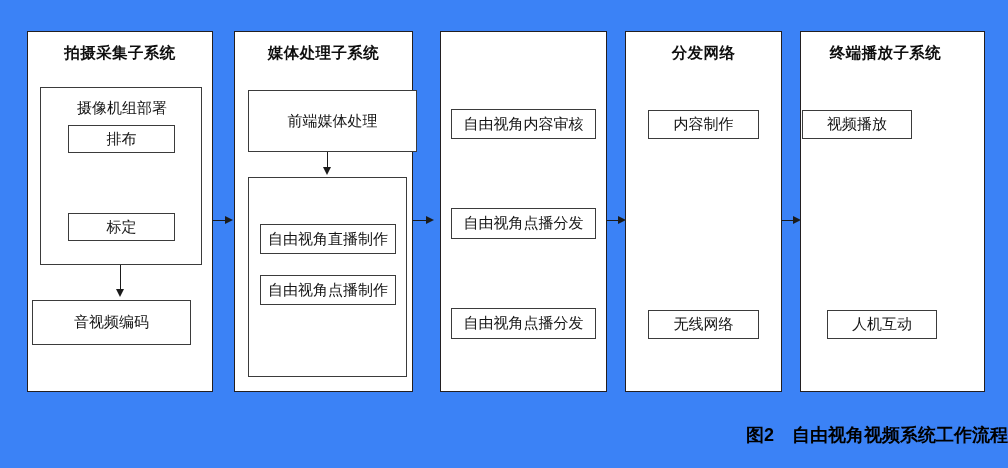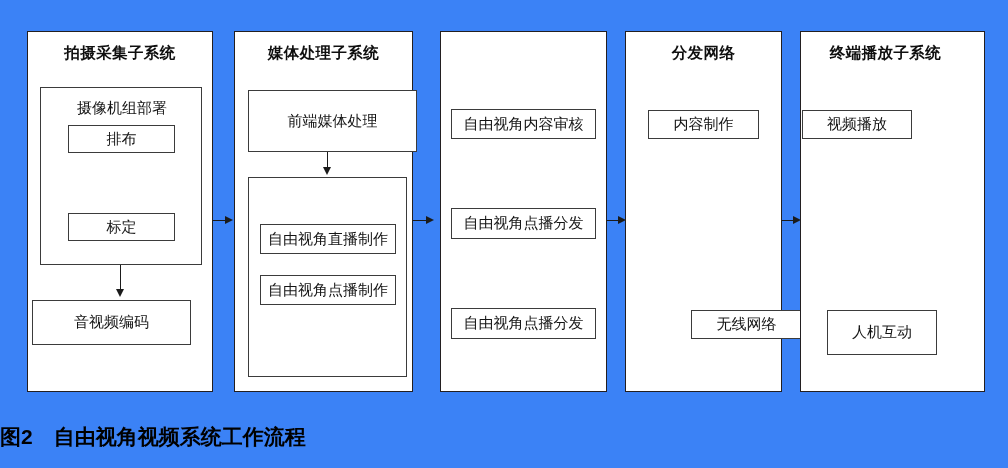--- a/index.html
+++ b/index.html
@@ -101,22 +101,22 @@
     border-top: 4.5px solid transparent;
     border-bottom: 4.5px solid transparent;
     border-left: 8px solid #1b1b1b;
   }
 
   
   .caption {
     position: absolute;
     left: 0;
     right: 0;
-    text-align: left;
-    font-size: 21px;
+    text-align: right;
+    font-size: 18px;
     font-family: "Liberation Sans", "DejaVu Sans", sans-serif;
     font-weight: bold;
     color: #000000;
     white-space: pre;
   }
 </style>
 </head>
 <body>
 
 <div id="canvas">
@@ -161,26 +161,26 @@
   <div class="node thin" style="left:451px; top:208px; width:145px; height:31px;">自由视角点播分发</div>
   <div class="node thin" style="left:451px; top:308px; width:145px; height:31px;text-align:center;">自由视角点播分发</div>
 
   <div class="h-line" style="left:607px; top:219.5px; width:12px;"></div>
   <div class="h-arrow-head" style="left:618px; top:215.5px;"></div>
 
   <div class="column" style="left:625px; top:31px; width:157px; height:361px;"></div>
   <div class="column-title" style="left:625px; top:43px; width:157px;">分发网络</div>
 
   <div class="node" style="left:648px; top:110px; width:111px; height:29px;">内容制作</div>
-  <div class="node" style="left:648px; top:310px; width:111px; height:29px;margin-left:43px;">无线网络</div>
+  <div class="node" style="left:648px; top:310px; width:111px; height:29px;">无线网络</div>
 
   <div class="h-line" style="left:782px; top:219.5px; width:12px;"></div>
   <div class="h-arrow-head" style="left:793px; top:215.5px;"></div>
 
   <div class="column" style="left:800px; top:31px; width:185px; height:361px;"></div>
   <div class="column-title" style="left:800px; top:43px; width:171px;">终端播放子系统</div>
 
   <div class="node" style="left:802px; top:110px; width:110px; height:29px;">视频播放</div>
-  <div class="node" style="left:827px; top:310px; width:110px; height:45px;">人机互动</div>
+  <div class="node" style="left:827px; top:310px; width:110px; height:29px;">人机互动</div>
 
   <div class="caption" style="left:0; top:423px;">图2　自由视角视频系统工作流程</div>
 
 </div>
 
 </body></html>

